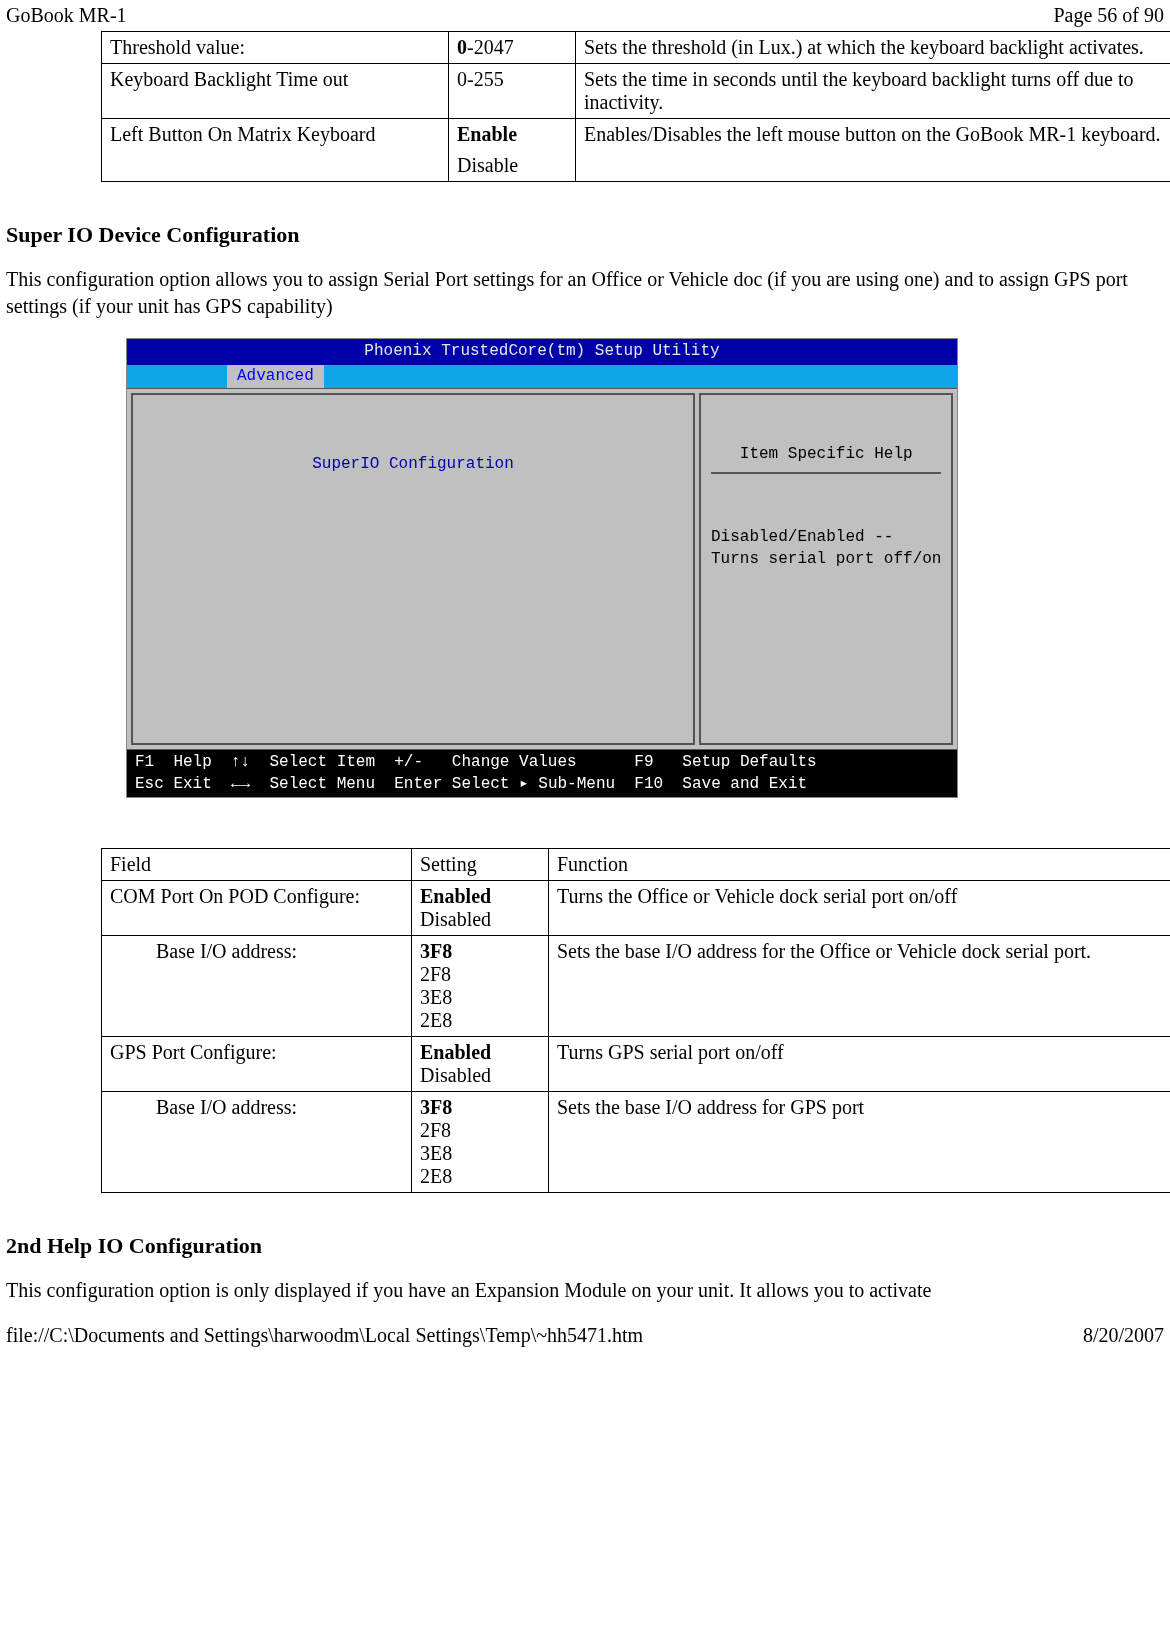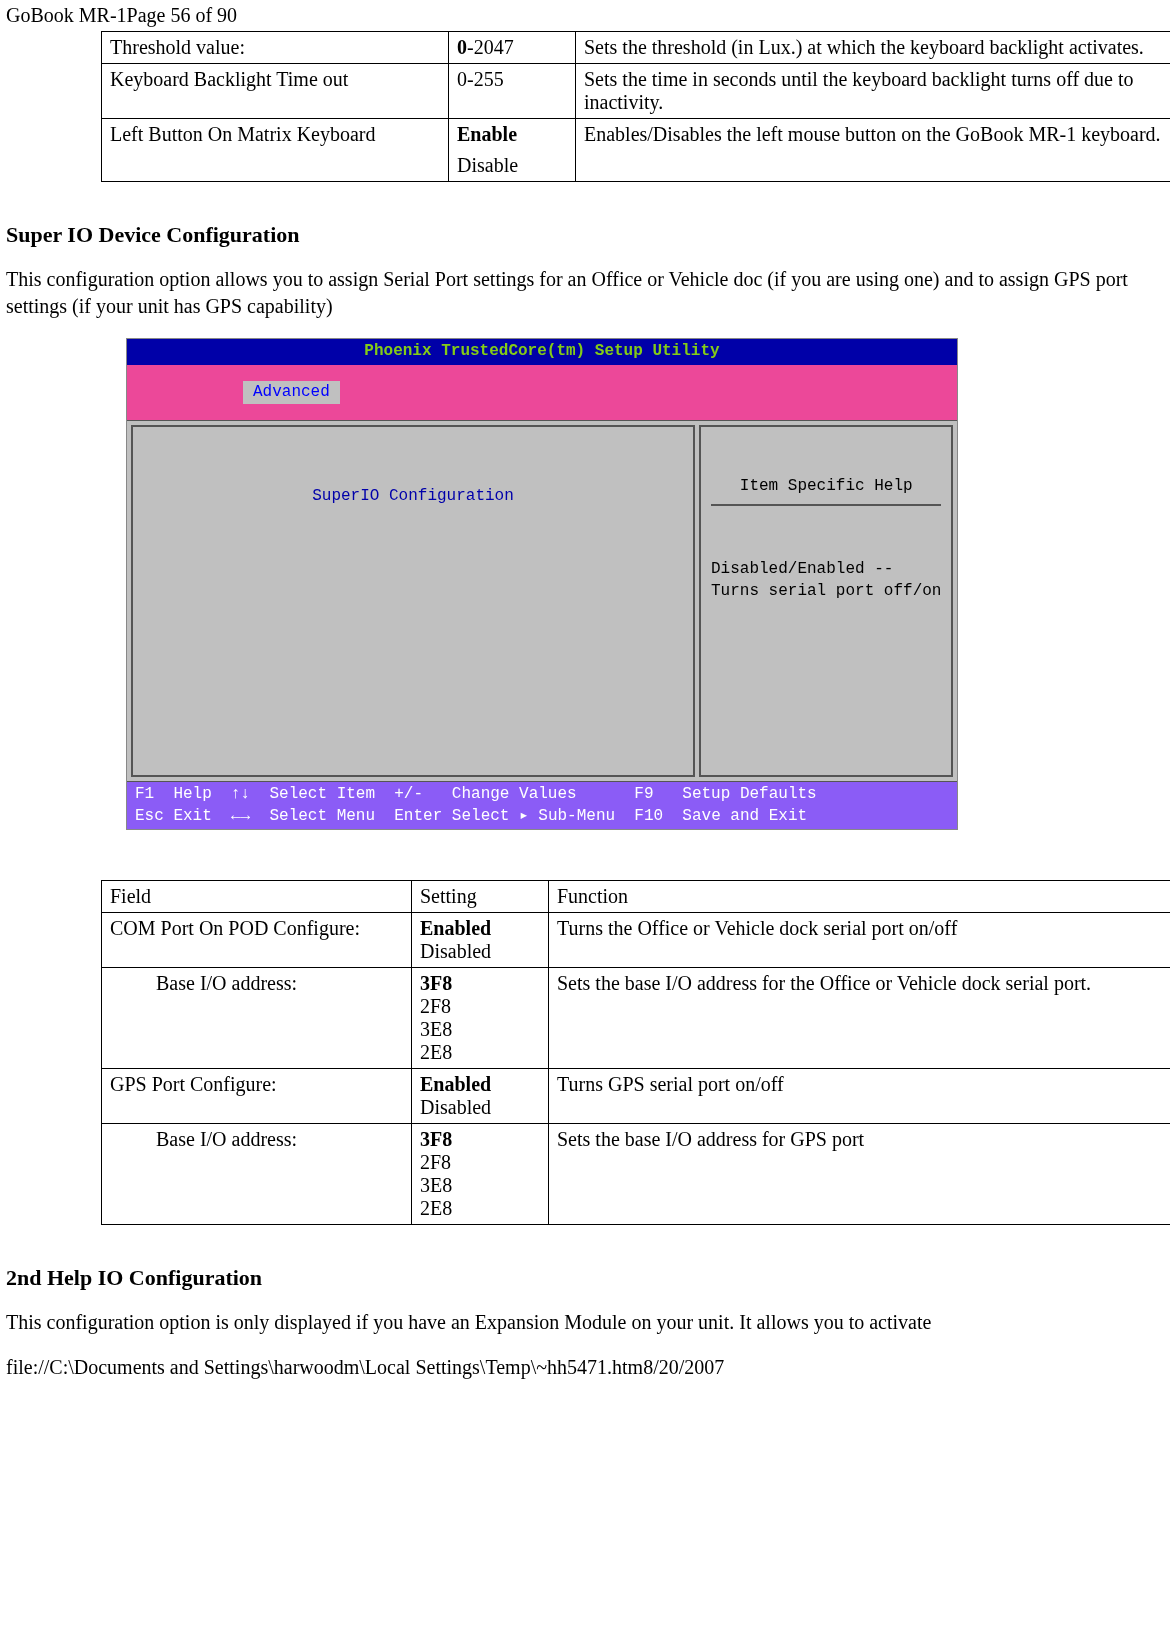--- a/index.html
+++ b/index.html
@@ -6,20 +6,21 @@
     font-family: "Times New Roman", Times, serif;
     font-size: 20px;
     margin: 0;
     padding: 0;
     width: 1170px;
     color: #000;
     background: #fff;
   }
   .page-header, .page-footer {
     display: flex;
+    justify-content: space-between;
     padding: 4px 6px;
     font-size: 20px;
   }
   .content {
     padding: 0 6px;
   }
   table.bordered {
     border-collapse: collapse;
     margin-left: 95px;
     width: 1078px;
@@ -51,31 +52,31 @@
   .bios-wrap {
     margin: 10px 0 10px 120px;
     width: 830px;
     font-family: "Courier New", monospace;
     font-size: 16px;
     line-height: 1.35;
     border: 1px solid #888;
   }
   .bios-top {
     background: #0000a8;
-    color: #84cc16;
+    color: #e5e5e5;
     text-align: center;
     padding: 2px 0;
     white-space: pre;
-    font-weight: bold;
+    font-weight: normal;
   }
   .bios-tabbar {
-    background: #ec4899;
+    background: #0ea5e9;
     color: #fff;
     display: flex;
-    padding: 16px;
+    padding: 0;
   }
   .bios-tabbar .spacer {
     width: 100px;
   }
   .bios-tabbar .tab-active {
     background: #c0c0c0;
     color: #0000ff;
     padding: 1px 10px;
   }
   .bios-mid {
@@ -109,21 +110,21 @@
     margin: 4px 8px 4px 2px;
   }
   .bios-right-title {
     color: #000;
     text-align: center;
     border-bottom: 2px solid #555;
     padding-bottom: 6px;
     margin-bottom: 10px;
   }
   .bios-bottom {
-    background: #8b5cf6;
+    background: #000000;
     color: #fff;
     white-space: pre;
     padding: 2px 8px;
   }
   .bold { font-weight: bold; }
 </style>
 </head>
 <body>
 
 <div class="page-header">

